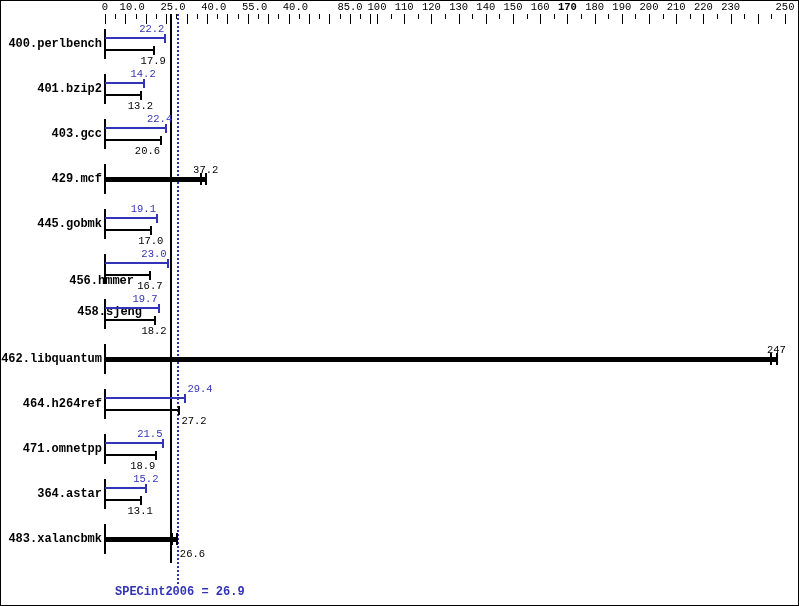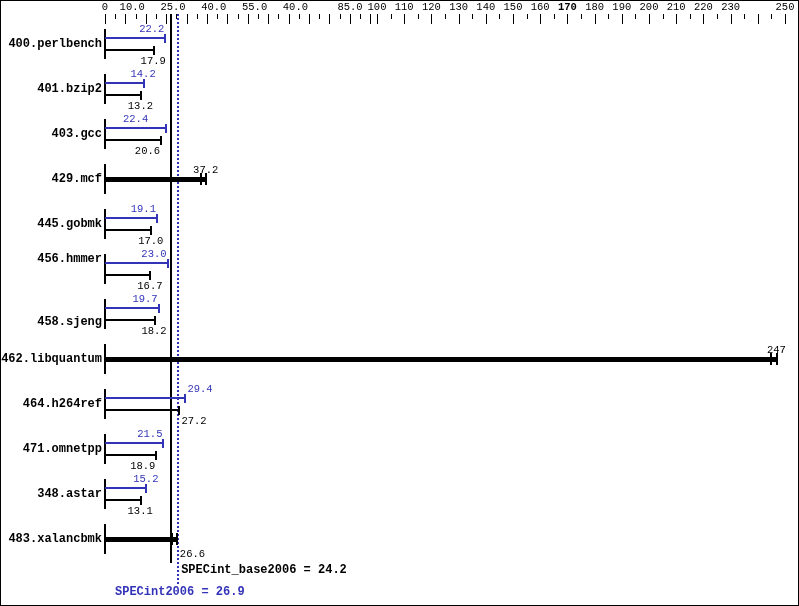--- a/index.html
+++ b/index.html
@@ -154,21 +154,21 @@
         <div class="val-label" style="left: 129.524px; top: 67px; color: rgb(51, 51, 184);">14.2</div>
         <div class="val-label" style="left: 126.804px; top: 99px; color: rgb(0, 0, 0);">13.2</div>
       </div>
       <div>
         <div class="bench-label" style="top: 126px;">403.gcc</div>
         <div class="row-baseline" style="left: 103px; top: 118px; height: 30px;"></div>
         <div class="bar" style="left: 104px; top: 126px; width: 60.928px; height: 2px; background: rgb(51, 51, 184);"></div>
         <div class="endcap" style="left: 163.928px; top: 122.5px; height: 9px; background: rgb(51, 51, 184);"></div>
         <div class="bar" style="left: 104px; top: 138px; width: 56.032px; height: 2px; background: rgb(0, 0, 0);"></div>
         <div class="endcap" style="left: 159.032px; top: 134.5px; height: 9px; background: rgb(0, 0, 0);"></div>
-        <div class="val-label" style="left: 122px; top: 112px; color: rgb(51, 51, 184);">22.4</div>
+        <div class="val-label" style="left: 146px; top: 112px; color: rgb(51, 51, 184);">22.4</div>
         <div class="val-label" style="left: 133.832px; top: 144px; color: rgb(0, 0, 0);">20.6</div>
       </div>
       <div>
         <div class="bench-label" style="top: 171px;">429.mcf</div>
         <div class="row-baseline" style="left: 103px; top: 163px; height: 30px;"></div>
         <div class="bar" style="left: 104px; top: 175.5px; width: 101.184px; height: 5px; background: rgb(0, 0, 0);"></div>
         <div class="endcap" style="left: 198.684px; top: 172px; height: 12px; background: rgb(0, 0, 0);"></div>
         <div class="endcap" style="left: 204.184px; top: 172px; height: 12px; background: rgb(0, 0, 0);"></div>
         <div class="val-label" style="left: 192.084px; top: 162.5px; color: rgb(0, 0, 0);">37.2</div>
       </div>
@@ -176,31 +176,31 @@
         <div class="bench-label" style="top: 216px;">445.gobmk</div>
         <div class="row-baseline" style="left: 103px; top: 208px; height: 30px;"></div>
         <div class="bar" style="left: 104px; top: 216px; width: 51.952px; height: 2px; background: rgb(51, 51, 184);"></div>
         <div class="endcap" style="left: 154.952px; top: 212.5px; height: 9px; background: rgb(51, 51, 184);"></div>
         <div class="bar" style="left: 104px; top: 228px; width: 46.24px; height: 2px; background: rgb(0, 0, 0);"></div>
         <div class="endcap" style="left: 149.24px; top: 224.5px; height: 9px; background: rgb(0, 0, 0);"></div>
         <div class="val-label" style="left: 129.752px; top: 202px; color: rgb(51, 51, 184);">19.1</div>
         <div class="val-label" style="left: 137.14px; top: 234px; color: rgb(0, 0, 0);">17.0</div>
       </div>
       <div>
-        <div class="bench-label" style="top: 251px;">456.hmmer</div>
+        <div class="bench-label" style="top: 273px; padding-left: 32px;">456.hmmer</div>
         <div class="row-baseline" style="left: 103px; top: 253px; height: 30px;"></div>
         <div class="bar" style="left: 104px; top: 261px; width: 62.56px; height: 2px; background: rgb(51, 51, 184);"></div>
         <div class="endcap" style="left: 165.56px; top: 257.5px; height: 9px; background: rgb(51, 51, 184);"></div>
         <div class="bar" style="left: 104px; top: 273px; width: 45.424px; height: 2px; background: rgb(0, 0, 0);"></div>
         <div class="endcap" style="left: 148.424px; top: 269.5px; height: 9px; background: rgb(0, 0, 0);"></div>
         <div class="val-label" style="left: 140.36px; top: 247px; color: rgb(51, 51, 184);">23.0</div>
         <div class="val-label" style="left: 136.324px; top: 279px; color: rgb(0, 0, 0);">16.7</div>
       </div>
       <div>
-        <div class="bench-label" style="top: 314px;">458.sjeng</div>
+        <div class="bench-label" style="top: 304px; padding-left: 40px;">458.sjeng</div>
         <div class="row-baseline" style="left: 103px; top: 298px; height: 30px;"></div>
         <div class="bar" style="left: 104px; top: 306px; width: 53.584px; height: 2px; background: rgb(51, 51, 184);"></div>
         <div class="endcap" style="left: 156.584px; top: 302.5px; height: 9px; background: rgb(51, 51, 184);"></div>
         <div class="bar" style="left: 104px; top: 318px; width: 49.504px; height: 2px; background: rgb(0, 0, 0);"></div>
         <div class="endcap" style="left: 152.504px; top: 314.5px; height: 9px; background: rgb(0, 0, 0);"></div>
         <div class="val-label" style="left: 131.384px; top: 292px; color: rgb(51, 51, 184);">19.7</div>
         <div class="val-label" style="left: 140.404px; top: 324px; color: rgb(0, 0, 0);">18.2</div>
       </div>
       <div>
         <div class="bench-label" style="top: 351px;">462.libquantum</div>
@@ -224,33 +224,32 @@
         <div class="bench-label" style="top: 441px;">471.omnetpp</div>
         <div class="row-baseline" style="left: 103px; top: 433px; height: 30px;"></div>
         <div class="bar" style="left: 104px; top: 441px; width: 58.48px; height: 2px; background: rgb(51, 51, 184);"></div>
         <div class="endcap" style="left: 161.48px; top: 437.5px; height: 9px; background: rgb(51, 51, 184);"></div>
         <div class="bar" style="left: 104px; top: 453px; width: 51.408px; height: 2px; background: rgb(0, 0, 0);"></div>
         <div class="endcap" style="left: 154.408px; top: 449.5px; height: 9px; background: rgb(0, 0, 0);"></div>
         <div class="val-label" style="left: 136.28px; top: 427px; color: rgb(51, 51, 184);">21.5</div>
         <div class="val-label" style="left: 129.208px; top: 459px; color: rgb(0, 0, 0);">18.9</div>
       </div>
       <div>
-        <div class="bench-label" style="top: 486px;">348.astar</div>
+        <div class="bench-label" style="top: 486px;">364.astar</div>
         <div class="row-baseline" style="left: 103px; top: 478px; height: 30px;"></div>
         <div class="bar" style="left: 104px; top: 486px; width: 41.344px; height: 2px; background: rgb(51, 51, 184);"></div>
         <div class="endcap" style="left: 144.344px; top: 482.5px; height: 9px; background: rgb(51, 51, 184);"></div>
         <div class="bar" style="left: 104px; top: 498px; width: 35.632px; height: 2px; background: rgb(0, 0, 0);"></div>
         <div class="endcap" style="left: 138.632px; top: 494.5px; height: 9px; background: rgb(0, 0, 0);"></div>
         <div class="val-label" style="left: 132.244px; top: 472px; color: rgb(51, 51, 184);">15.2</div>
         <div class="val-label" style="left: 126.532px; top: 504px; color: rgb(0, 0, 0);">13.1</div>
       </div>
       <div>
         <div class="bench-label" style="top: 531px;">483.xalancbmk</div>
         <div class="row-baseline" style="left: 103px; top: 523px; height: 30px;"></div>
         <div class="bar" style="left: 104px; top: 535.5px; width: 72.352px; height: 5px; background: rgb(0, 0, 0);"></div>
         <div class="endcap" style="left: 169.852px; top: 532px; height: 12px; background: rgb(0, 0, 0);"></div>
         <div class="endcap" style="left: 175.352px; top: 532px; height: 12px; background: rgb(0, 0, 0);"></div>
         <div class="val-label" style="left: 178.852px; top: 522.5px; color: rgb(0, 0, 0); margin-top: 24px;">26.6</div>
       </div>
     </div>
-  <div class="footer-text" id="footer-base" style="left: 180.168px; top: 562px; color: rgb(0, 0, 0);">SPECint_base2006 = 24.2</div>
   <div class="footer-text" id="footer-peak" style="left: 114px; top: 584px; color: rgb(51, 51, 184);">SPECint2006 = 26.9</div>
 </div>
 
 </body></html>

